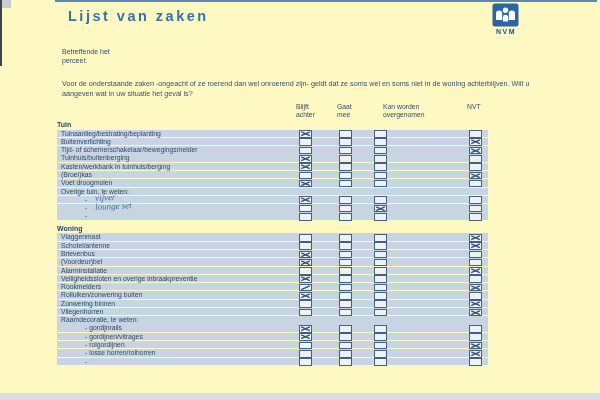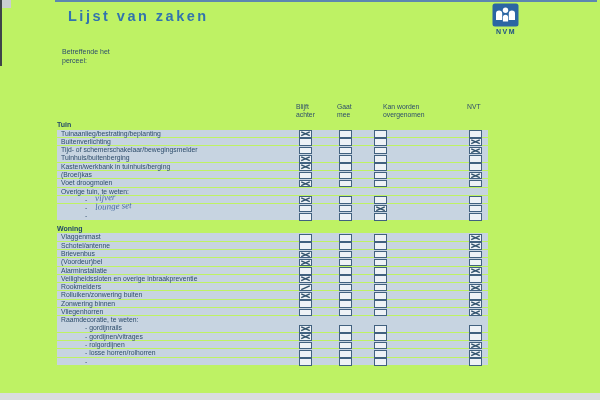--- a/index.html
+++ b/index.html
@@ -1,16 +1,16 @@
 <!DOCTYPE html>
 <html><head>
 <meta charset="utf-8">
 <style>
   html,body{margin:0;padding:0;background:#ffffff;}
-  .page{position:relative;width:600px;height:400px;background:#bef264;overflow:hidden;
+  .page{position:relative;width:600px;height:400px;background:#fef9c3;overflow:hidden;
         font-family:"Liberation Sans",sans-serif;color:#2e4d6b;}
   .top-rule{position:absolute;left:55px;top:0;width:542px;height:2px;background:#5d87b0;}
   .edge-left{position:absolute;left:0;top:0;width:2px;height:66px;background:#3f4449;}
   .corner-smudge{position:absolute;left:0;top:0;width:11px;height:8px;background:#caced1;}
   .edge-bottom{position:absolute;left:0;top:393px;width:600px;height:7px;background:#d9dde0;}
 
   .title{position:absolute;left:68px;top:8px;margin:0;font-size:14.5px;font-weight:bold;
          letter-spacing:2.5px;color:#3273ae;}
 
   .logo{position:absolute;left:492px;top:3px;width:28px;text-align:center;}
@@ -67,20 +67,21 @@
     </svg>
     <div class="logo-text">NVM</div>
   </div>
 
   <div class="parcel-label">
     <span>Betreffende het</span><br>
     <span>perceel:</span>
   </div>
 
 
+  <p class="intro">Voor de onderstaande zaken -ongeacht of ze roerend dan wel onroerend zijn- geldt dat ze soms wel en soms niet in de woning achterblijven. Wilt u aangeven wat in uw situatie het geval is?</p>
 
   <div class="col-hdr col-hdr-1">
     <span>Blijft</span><br><span>achter</span>
   </div>
   <div class="col-hdr col-hdr-2">
     <span>Gaat</span><br><span>mee</span>
   </div>
   <div class="col-hdr col-hdr-3">
     <span>Kan worden</span><br><span>overgenomen</span>
   </div>

